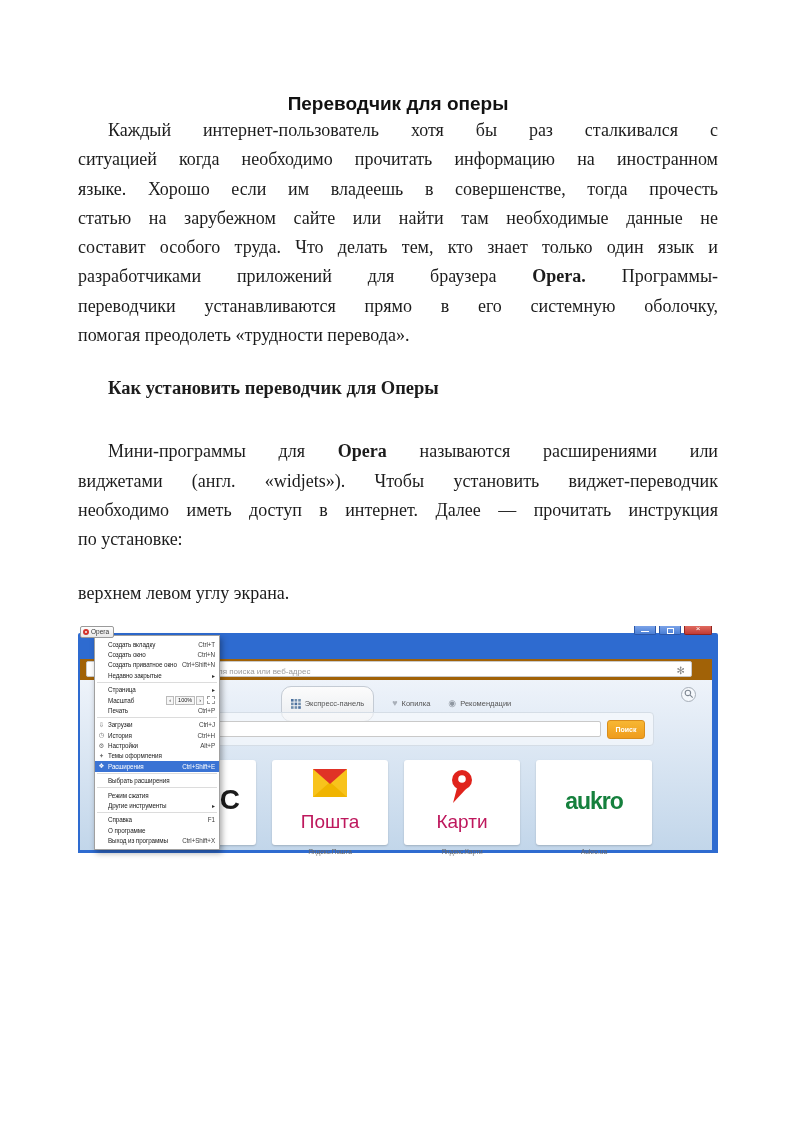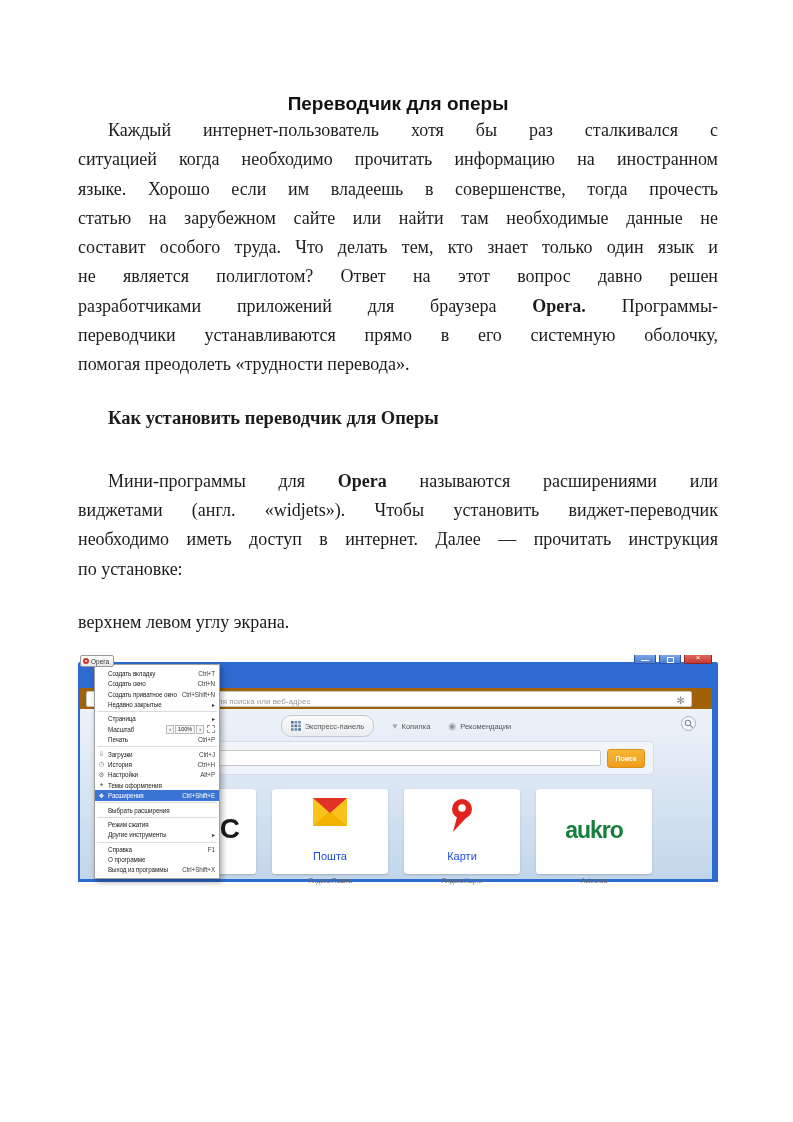--- a/index.html
+++ b/index.html
@@ -37,36 +37,36 @@
   .wb .x{position:absolute;left:0;right:0;top:-1px;text-align:center;color:#fff;font-size:8px;line-height:8px;}
 
   
   .opera-btn{position:absolute;left:2px;top:0;height:10px;padding:0 4px 0 2px;background:linear-gradient(#fefefe,#e8e8e8);border:1px solid #9a9a9a;border-radius:2px;display:flex;align-items:center;gap:2px;z-index:21;}
   .o-logo{width:6px;height:6px;border:2px solid #d2322a;border-radius:50%;box-sizing:border-box;}
   .opera-btn span.txt{font-size:6.5px;color:#333;}
 
   
   .sd-tabs{position:absolute;left:0;right:0;top:6px;display:flex;justify-content:center;align-items:center;gap:18px;}
   .sd-tab{display:flex;align-items:center;gap:4px;font-size:7.5px;color:#555;}
-  .sd-tab.active{background:linear-gradient(#fcfcfc,#e9ecf0);border:1px solid #c4cbd4;border-radius:10px;padding:5px 9px;}
+  .sd-tab.active{background:linear-gradient(#fcfcfc,#e9ecf0);border:1px solid #c4cbd4;border-radius:10px;padding:12px 9px;}
   .glyph{font-size:9px;color:#a9b0b9;line-height:9px;}
   .glyph.eye{color:#8f97a1;}
   .sd-find{position:absolute;right:16px;top:7px;width:13px;height:13px;border:1px solid #a7afb9;border-radius:50%;display:flex;align-items:center;justify-content:center;background:rgba(255,255,255,.5);}
 
   
   .sd-panel{position:absolute;left:60px;top:32px;width:512px;height:32px;background:rgba(255,255,255,.5);border:1px solid #d5dde6;border-radius:4px;}
   .sd-input{position:absolute;left:10px;top:8px;width:448px;height:14px;background:#fff;border:1px solid #c9c9c9;border-radius:2px;}
   .sd-go{position:absolute;right:8px;top:7px;width:36px;height:17px;background:linear-gradient(#f7b733,#ef9c1d);border:1px solid #d98d1b;border-radius:3px;color:#fff;font-size:7px;font-weight:bold;text-align:center;line-height:17px;}
 
   
   .tile{position:absolute;top:80px;width:116px;height:85px;background:#fff;border-radius:3px;box-shadow:0 1px 2px rgba(0,0,0,.18);overflow:hidden;}
   .t1{left:60px;}.t2{left:192px;}.t3{left:324px;}.t4{left:456px;}
   .yandex-txt{position:absolute;right:16px;top:24px;font:bold 28px "Liberation Sans",sans-serif;color:#1b1b1b;letter-spacing:0;}
   .tile-art{position:absolute;left:0;right:0;top:9px;text-align:center;}
-  .tile-cap{position:absolute;left:0;right:0;bottom:12px;text-align:center;font-size:11px;color:#1d4ed8;}
+  .tile-cap{position:absolute;left:0;right:0;bottom:12px;text-align:center;font-size:19px;color:#be185d;}
   .aukro{position:absolute;left:0;right:0;top:28px;text-align:center;font:bold 23px "Liberation Sans",sans-serif;color:#15803d;letter-spacing:-1px;}
   .tile-label{position:absolute;top:168px;width:116px;text-align:center;font-size:6.5px;color:#666;}
   .tl2{left:192px;}.tl3{left:324px;}.tl4{left:456px;}
 
   
   .opera-menu{position:absolute;left:16px;top:9px;width:126px;background:#fff;border:1px solid #a0a0a0;box-shadow:2px 3px 6px rgba(0,0,0,.35);z-index:20;padding:3px 0;box-sizing:border-box;font-size:6.3px;color:#222;}
   .m-row{display:flex;align-items:center;height:10.4px;padding-right:4px;}
   .m-ic{width:13px;text-align:center;font-size:6.5px;color:#707070;flex:none;}
   .m-lb{flex:1;white-space:nowrap;letter-spacing:-0.1px;}
   .m-sc{white-space:nowrap;color:#3c3c3c;letter-spacing:-0.1px;}
@@ -86,21 +86,20 @@
   <div class="content">
 
     <h1 class="doc-title">Переводчик для оперы</h1>
 
     <div class="para" id="p1">
         <div class="line indent"><span>Каждый интернет-пользователь хотя бы раз сталкивался с</span></div>
         <div class="line"><span>ситуацией когда необходимо прочитать информацию на иностранном</span></div>
         <div class="line"><span>языке. Хорошо если им владеешь в совершенстве, тогда прочесть</span></div>
         <div class="line"><span>статью на зарубежном сайте или найти там необходимые данные не</span></div>
         <div class="line"><span>составит особого труда. Что делать тем, кто знает только один язык и</span></div>
-        <div class="line"><span>не является полиглотом? Ответ на этот вопрос давно решен</span></div>
         <div class="line"><span>разработчиками приложений для браузера </span><span class="b">Opera.</span><span> Программы-</span></div>
         <div class="line"><span>переводчики устанавливаются прямо в его системную оболочку,</span></div>
         <div class="line last"><span>помогая преодолеть «трудности перевода».</span></div>
       </div>
 
     <h2 class="subhead">Как установить переводчик для Оперы</h2>
 
     <div class="para" id="p2">
         <div class="line indent"><span>Мини-программы для </span><span class="b">Opera</span><span> называются расширениями или</span></div>
         <div class="line"><span>виджетами (англ. «widjets»). Чтобы установить виджет-переводчик</span></div>

